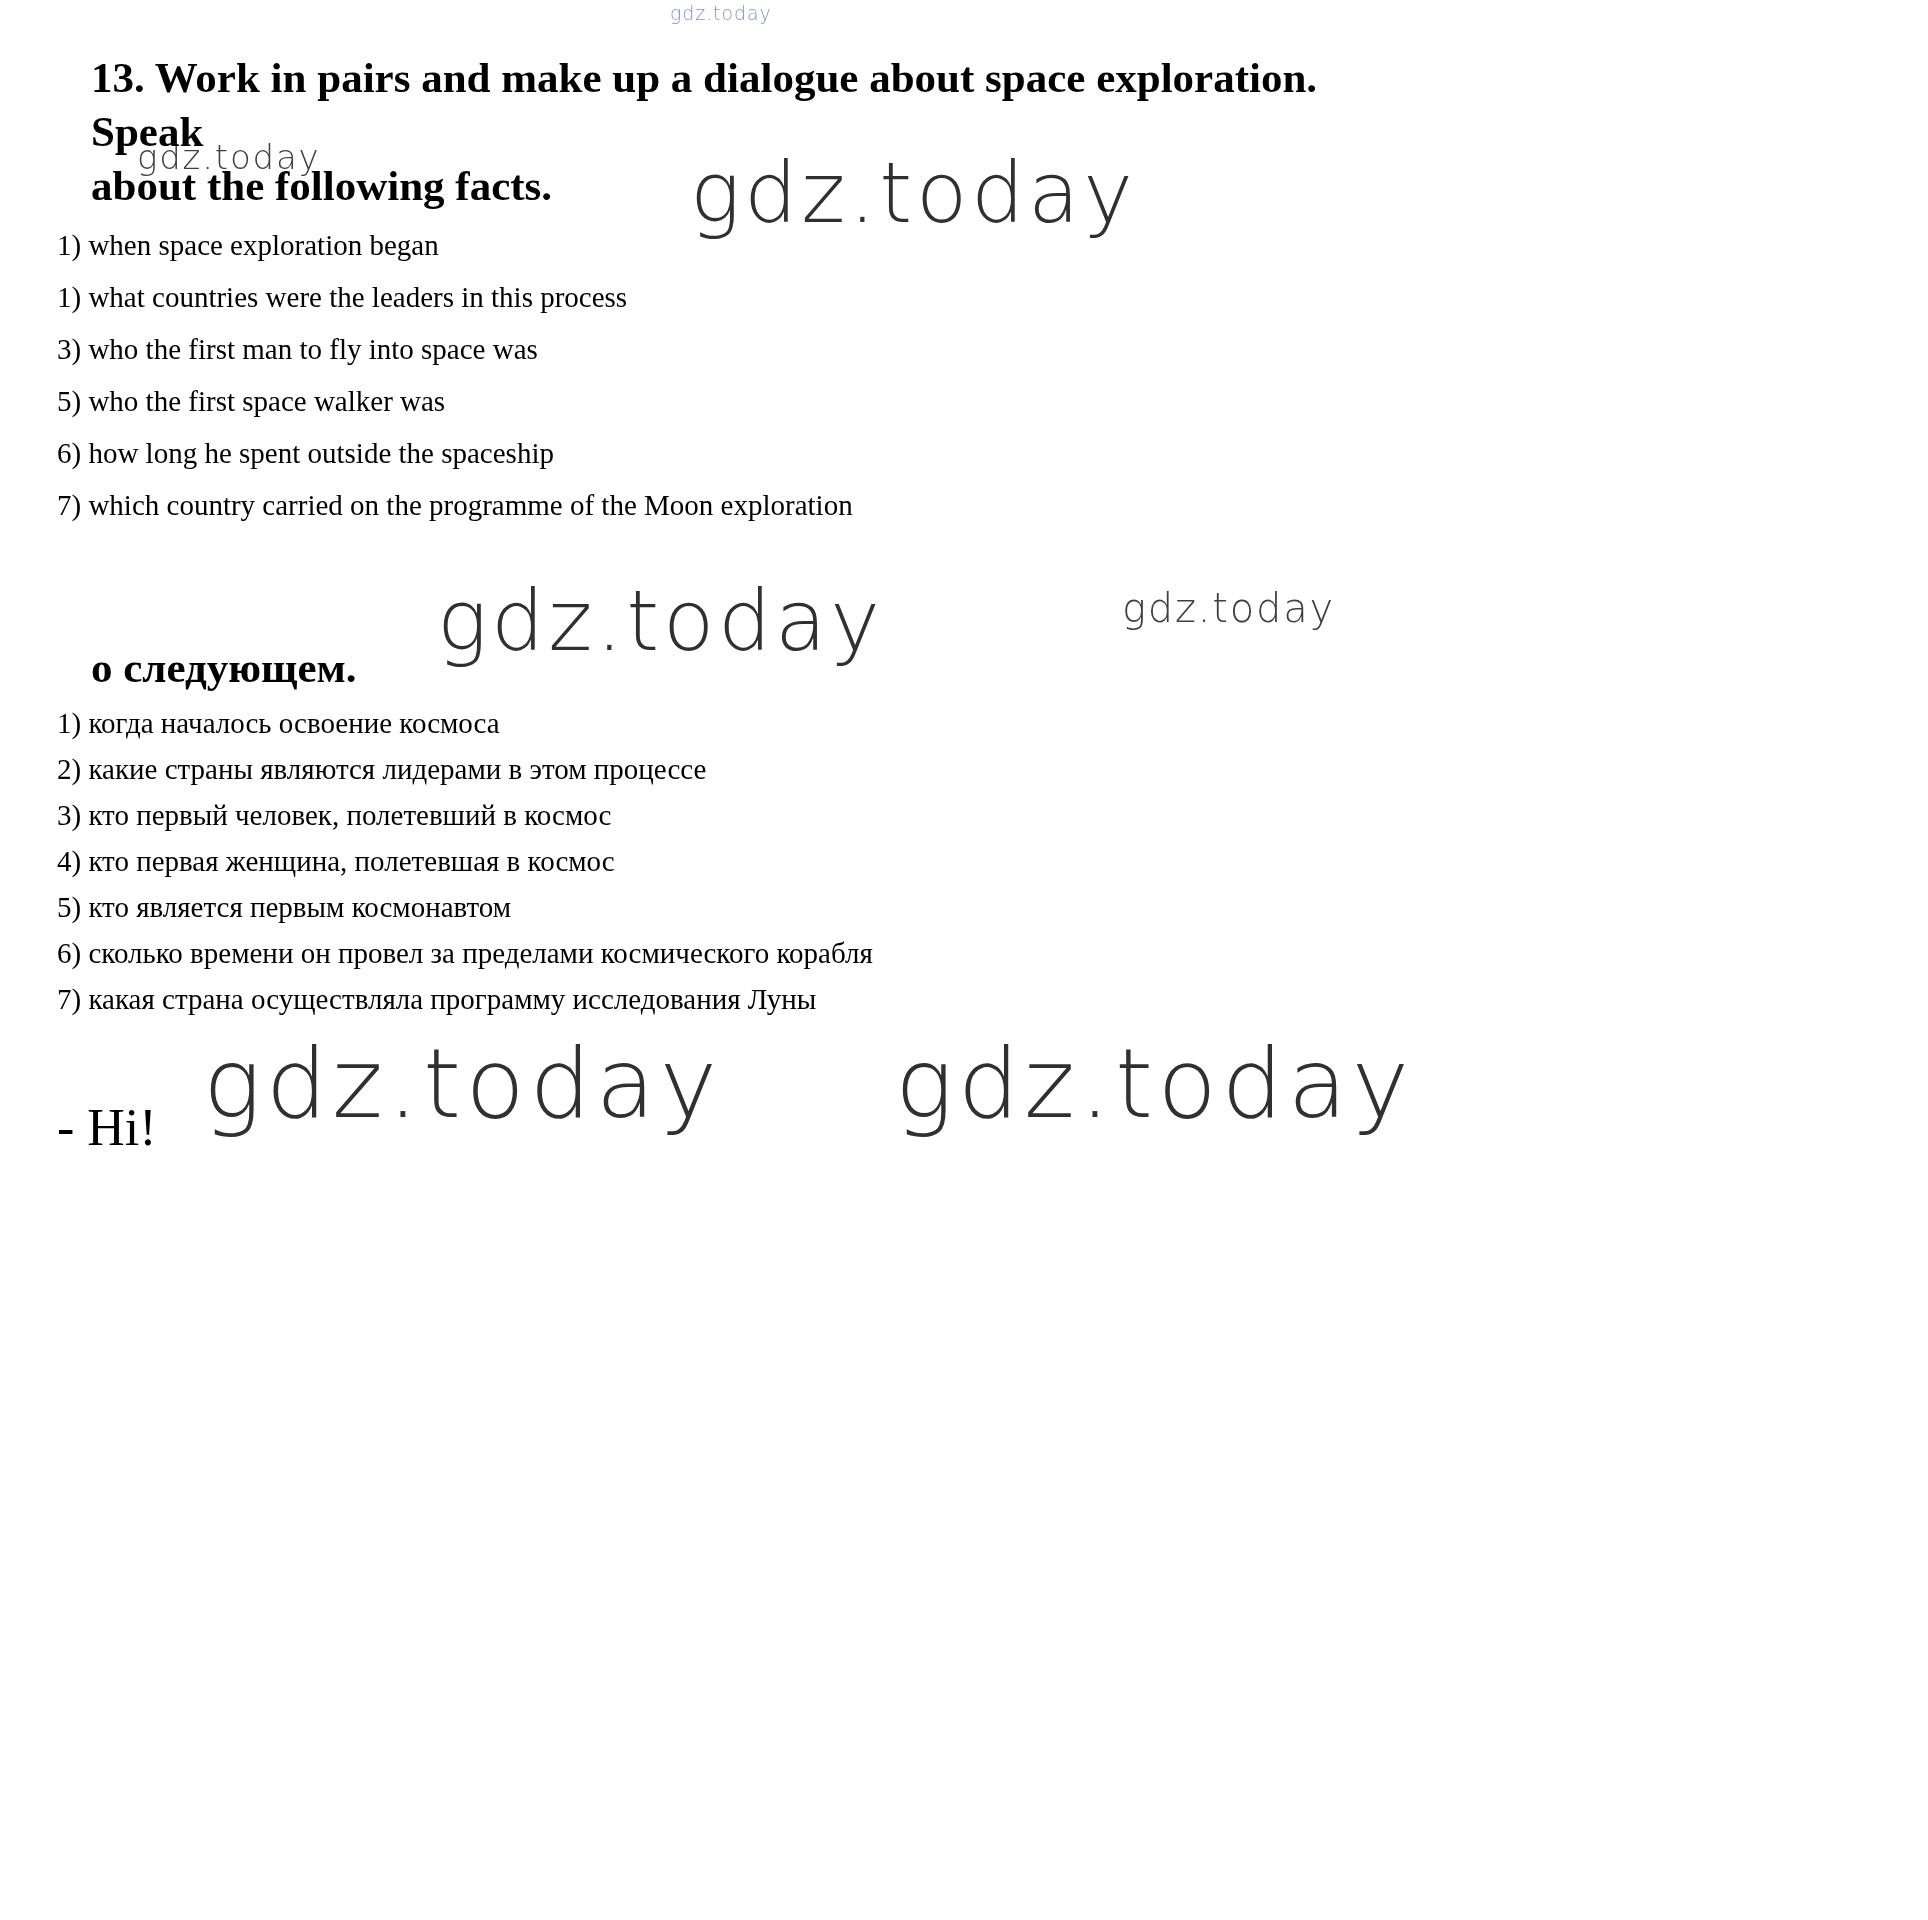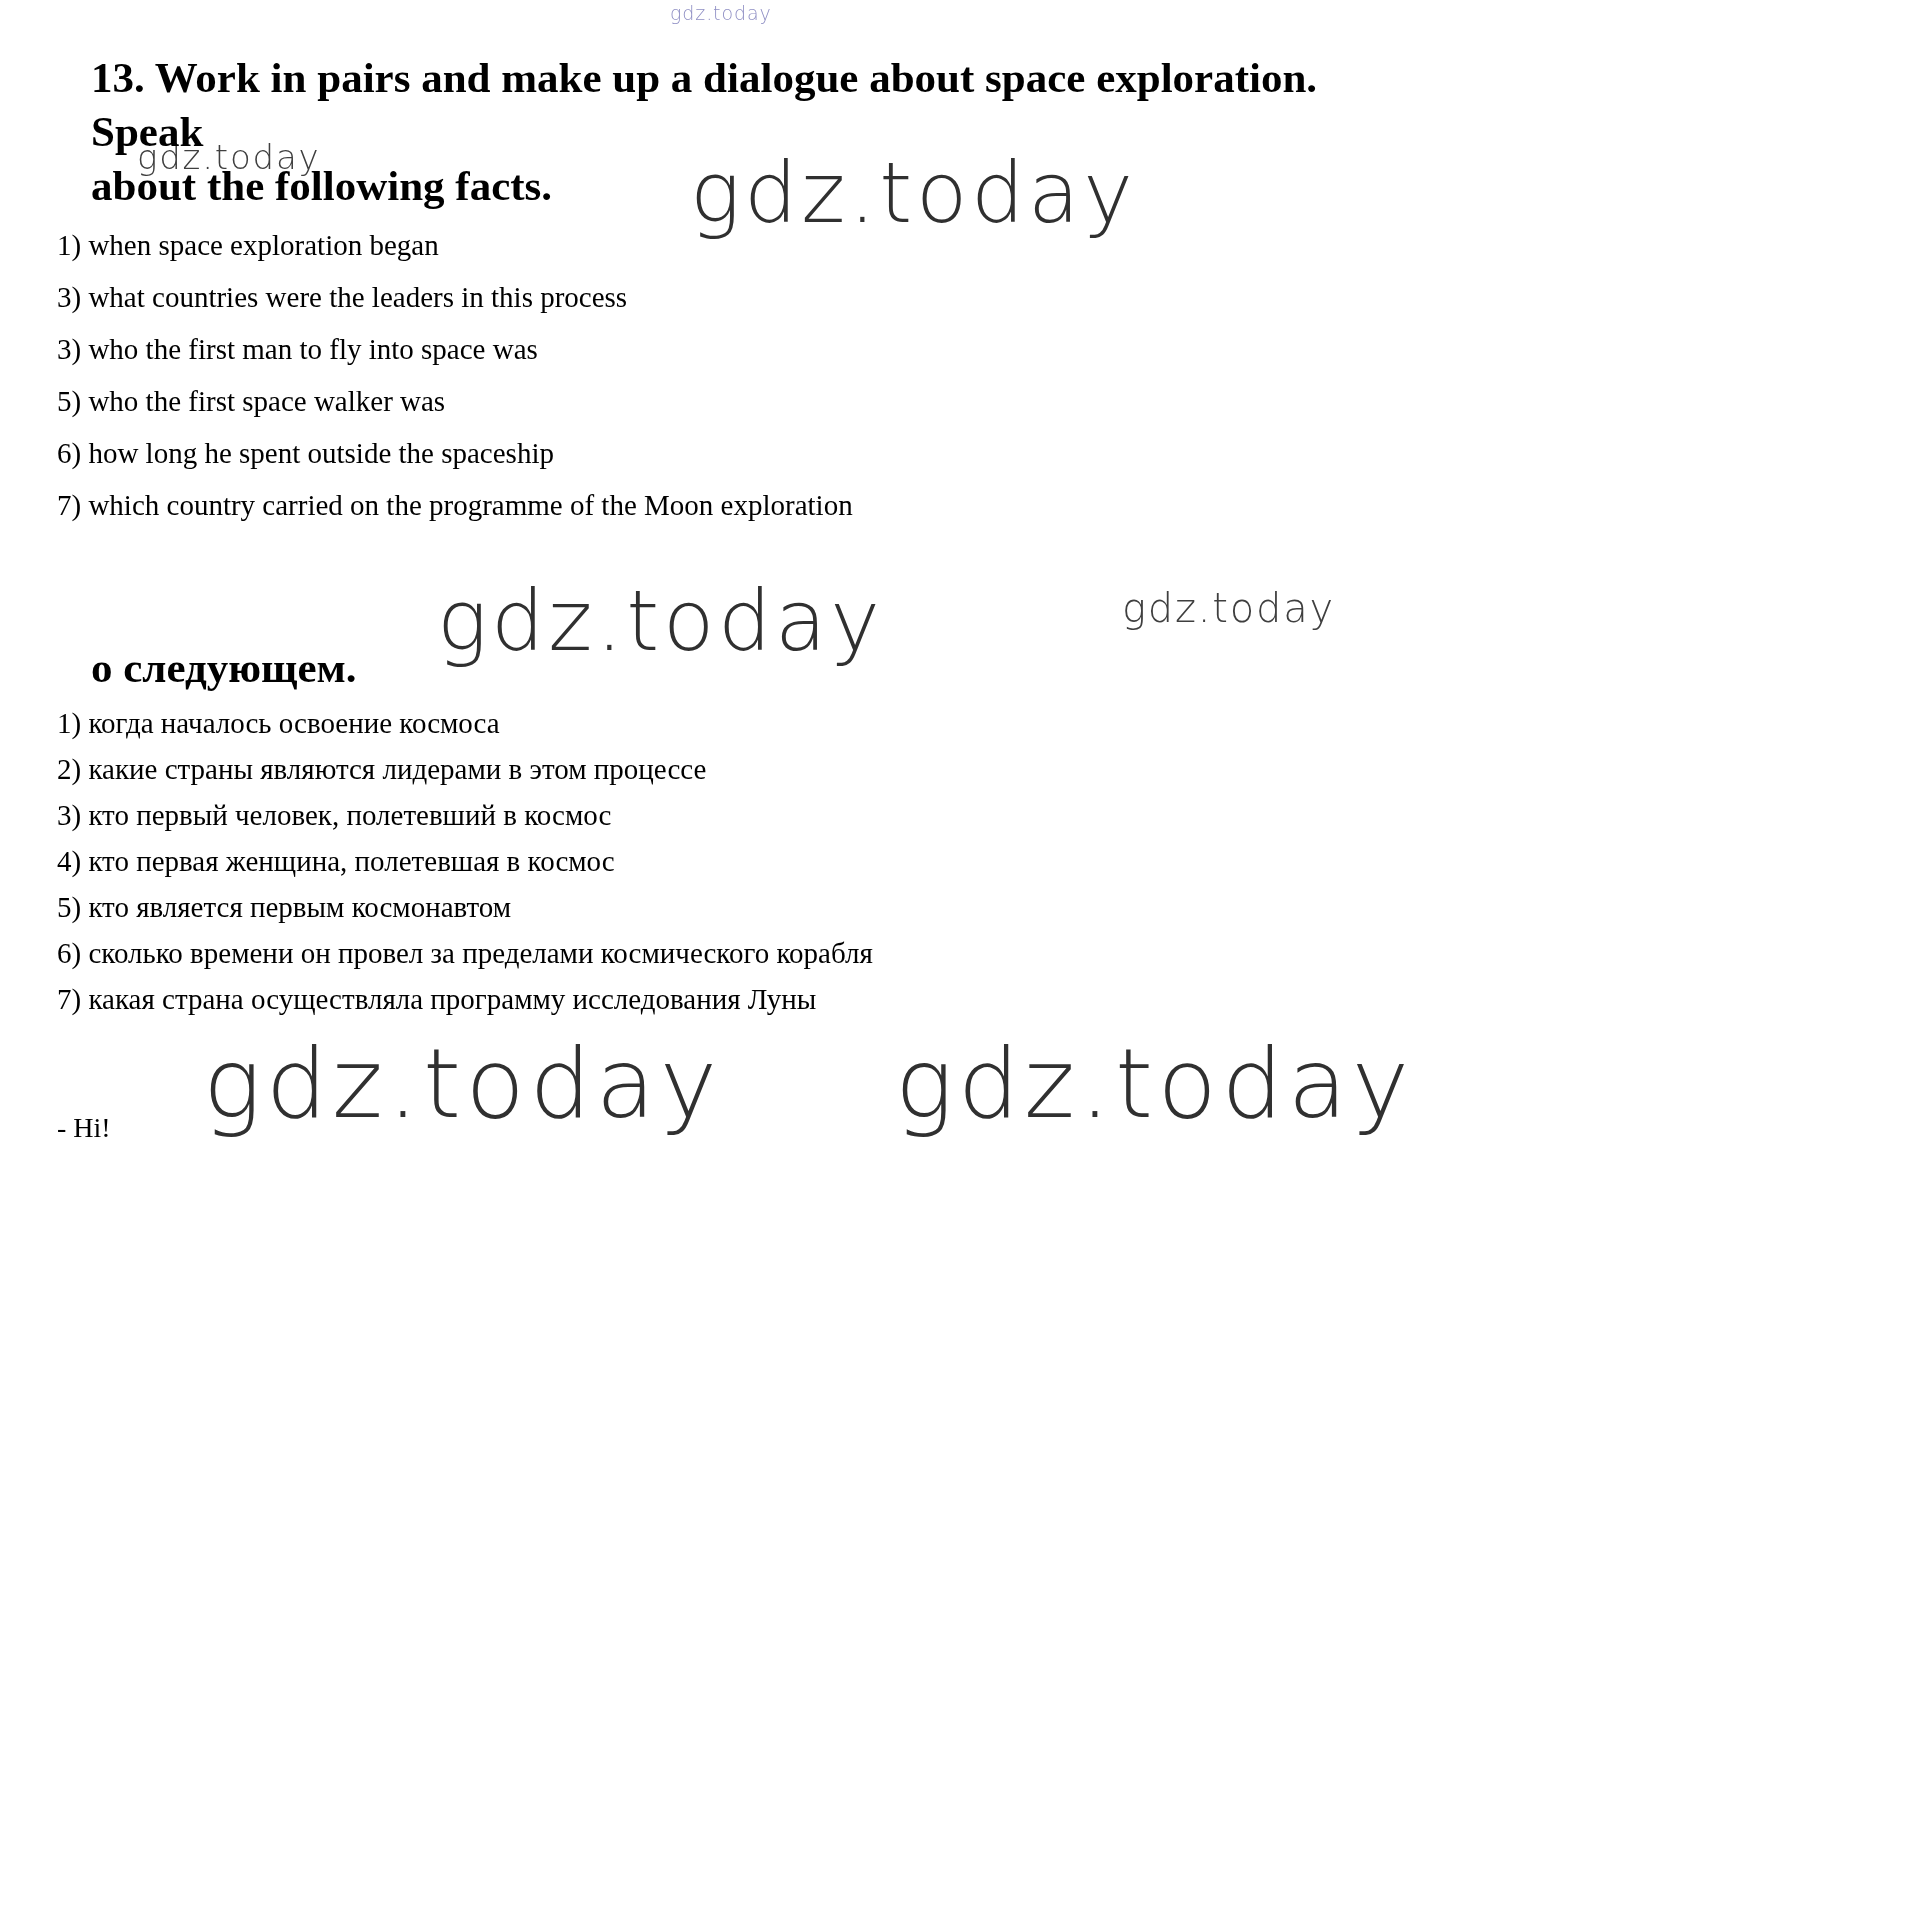--- a/index.html
+++ b/index.html
@@ -37,21 +37,21 @@
     line-height: 52px;
   }
   .ru-heading {
     margin-top: 110px;
   }
   .ru-list .list-item {
     line-height: 46px;
   }
   .dialogue {
     margin-top: 80px;
-    font-size: 28px;
+    font-size: 52px;
     max-width: 1297px;
   }
   .dialogue p {
     margin: 0 0 22px 0;
     line-height: 52px;
   }
   
   .wm {
     position: absolute;
     font-family: "DejaVu Sans", sans-serif;
@@ -124,21 +124,21 @@
 
   <div class="content">
 
     <div class="heading en-heading">
       <div>13. Work in pairs and make up a dialogue about space exploration. Speak</div>
       <div>about the following facts.</div>
     </div>
 
     <div class="list en-list">
       <div class="list-item">1) when space exploration began</div>
-      <div class="list-item">3) what countries were the leaders in this process</div>
+      <div class="list-item">1) what countries were the leaders in this process</div>
       <div class="list-item">3) who the first man to fly into space was</div>
       <div class="list-item">5) who the first space walker was</div>
       <div class="list-item">6) how long he spent outside the spaceship</div>
       <div class="list-item">7) which country carried on the programme of the Moon exploration</div>
     </div>
 
     <div class="heading ru-heading">
       <div>о следующем.</div>
     </div>
 

